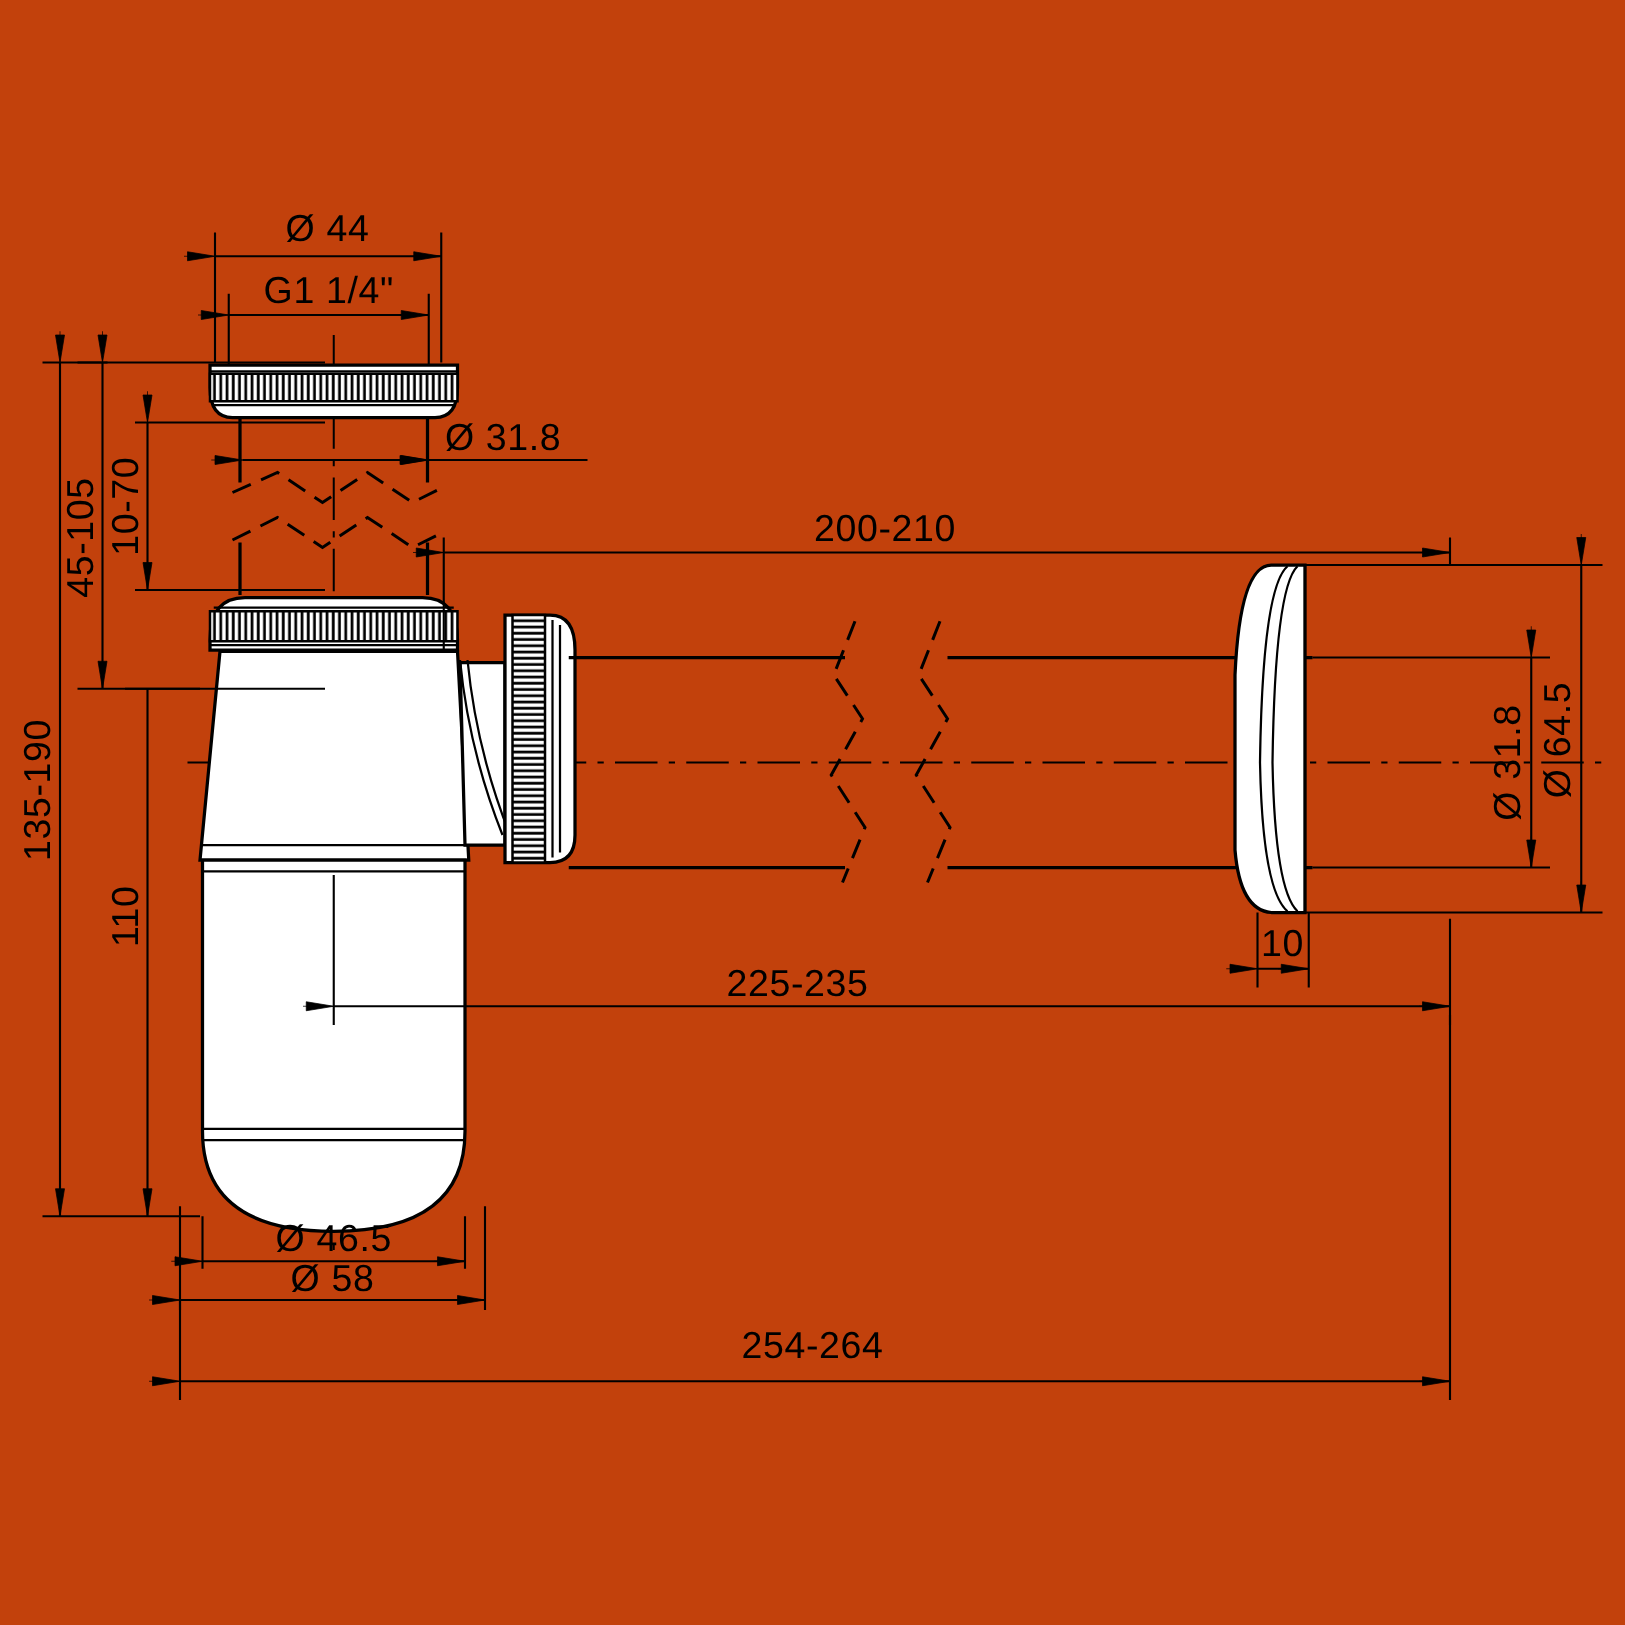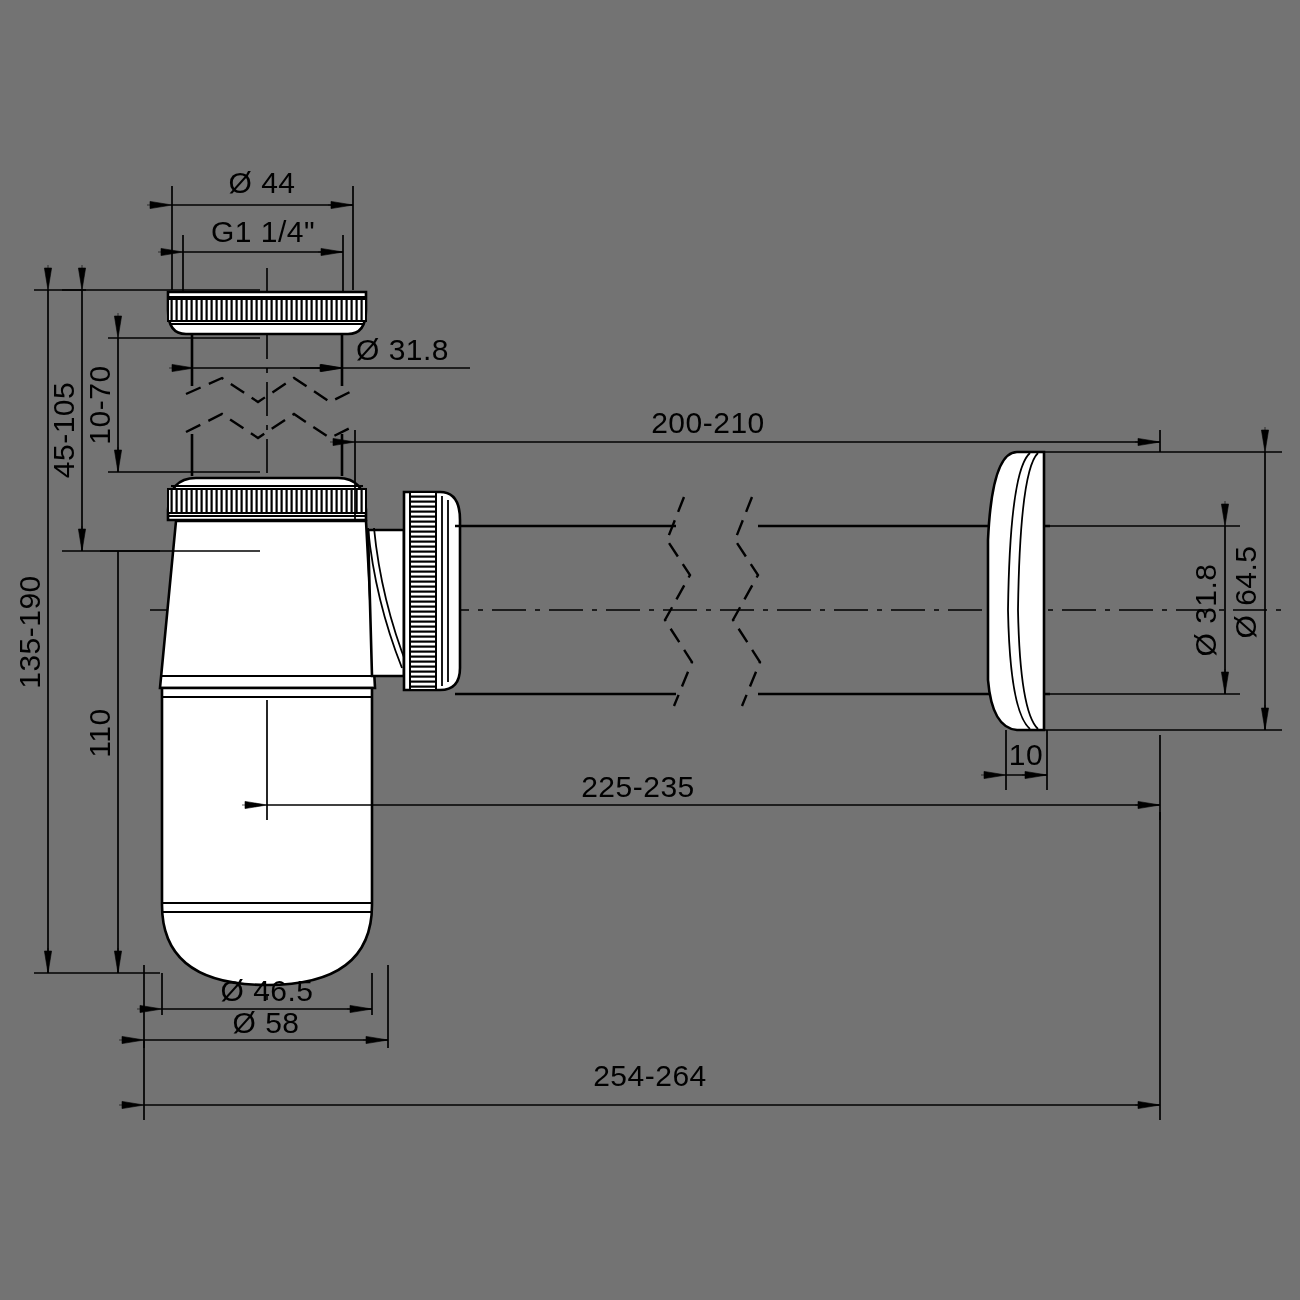--- a/index.html
+++ b/index.html
@@ -1,18 +1,18 @@
 <!DOCTYPE html>
 <html><head>
 <meta charset="utf-8">
 <style>
   html,body{margin:0;padding:0;background:#ffffff;}
   body{width:1300px;height:1300px;overflow:hidden;
        font-family:"Liberation Sans","DejaVu Sans",sans-serif;}
-  #sheet{position:relative;width:1300px;height:1300px;background:#737373;}
+  #sheet{position:relative;width:1300px;height:1300px;background:#c2410c;}
   svg{display:block;}
   text{font-family:"Liberation Sans","DejaVu Sans",sans-serif;fill:#000;}
   .dimtxt{font-size:30px;letter-spacing:0.5px;}
   .dimline{stroke:#000;stroke-width:1.7;fill:none;}
   .extline{stroke:#000;stroke-width:1.7;fill:none;}
   .obj{stroke:#000;stroke-width:2.6;fill:#fff;}
   .objthin{stroke:#000;stroke-width:1.8;fill:none;}
   .center{stroke:#000;stroke-width:1.6;fill:none;
           stroke-dasharray:34 9 5 9;}
   .breakline{stroke:#000;stroke-width:2.4;fill:none;stroke-dasharray:16 9;}

